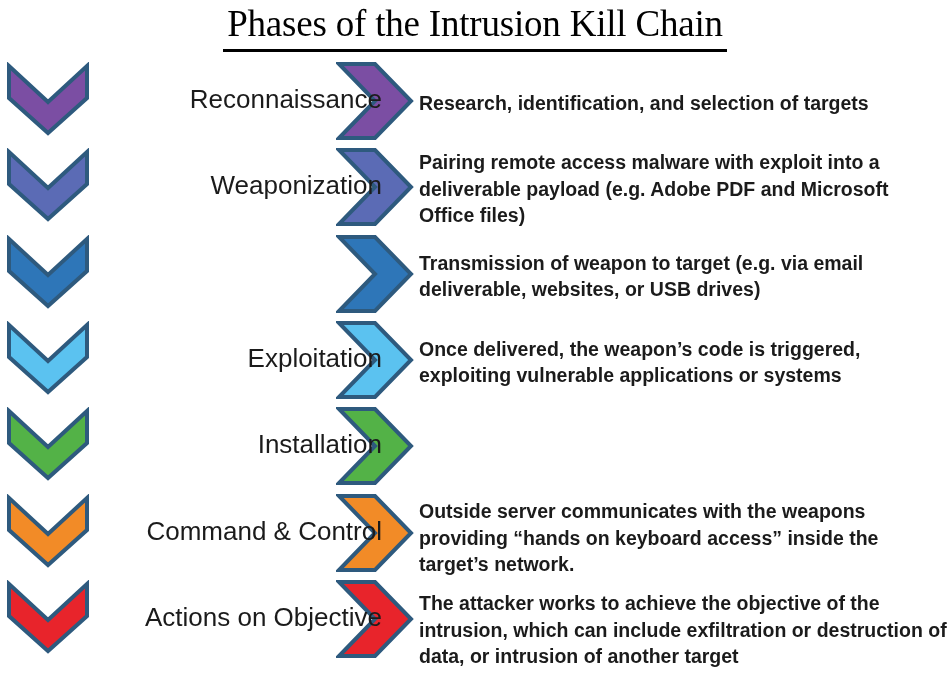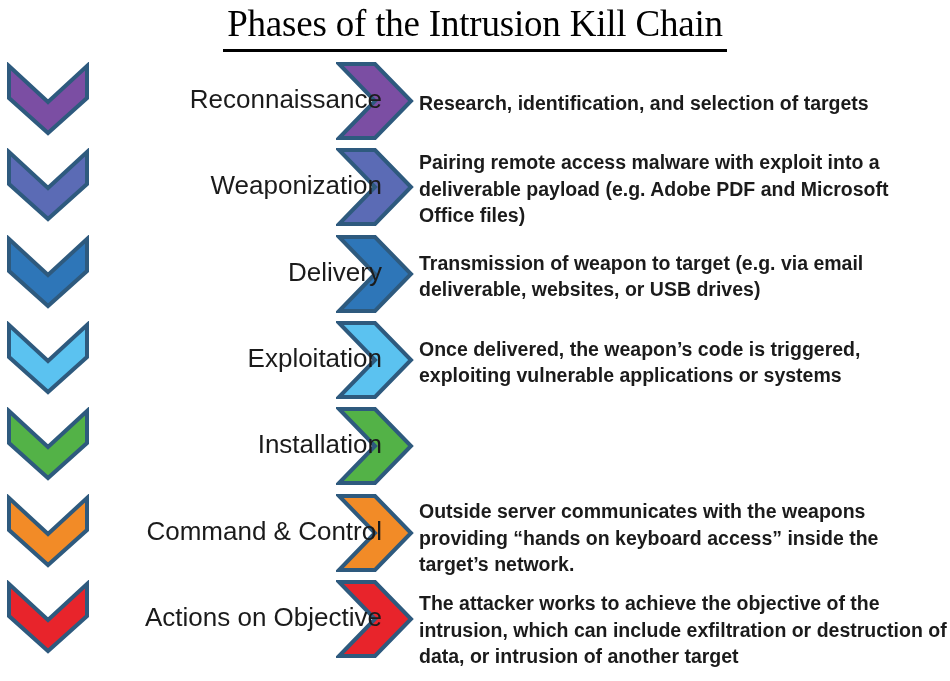--- a/index.html
+++ b/index.html
@@ -166,21 +166,20 @@
       <span class="desc-text">Pairing remote access malware with exploit into a deliverable payload (e.g. Adobe PDF and Microsoft Office files)</span>
     </div>
   </div>
 
   <div class="kc-row r2">
     <div class="down-chevron">
       <svg viewBox="0 0 84 74" preserveAspectRatio="none">
         <polygon points="3,4 42,40 81,4 81,36 42,71 3,36" stroke="#2E5A7E" stroke-width="4" stroke-linejoin="miter" fill="#2E76B8"></polygon>
       </svg>
     </div>
-    <div class="phase-label">Delivery</div>
     <div class="right-chevron">
       <svg viewBox="0 0 78 80" preserveAspectRatio="none">
         <polygon points="3,3 39,3 75,40 39,77 3,77 39,40" stroke="#2E5A7E" stroke-width="4" stroke-linejoin="miter" fill="#2E76B8"></polygon>
       </svg>
     </div>
     <div class="row-desc">
       <span class="desc-text">Transmission of weapon to target (e.g. via email deliverable, websites, or USB drives)</span>
     </div>
   </div>
 

